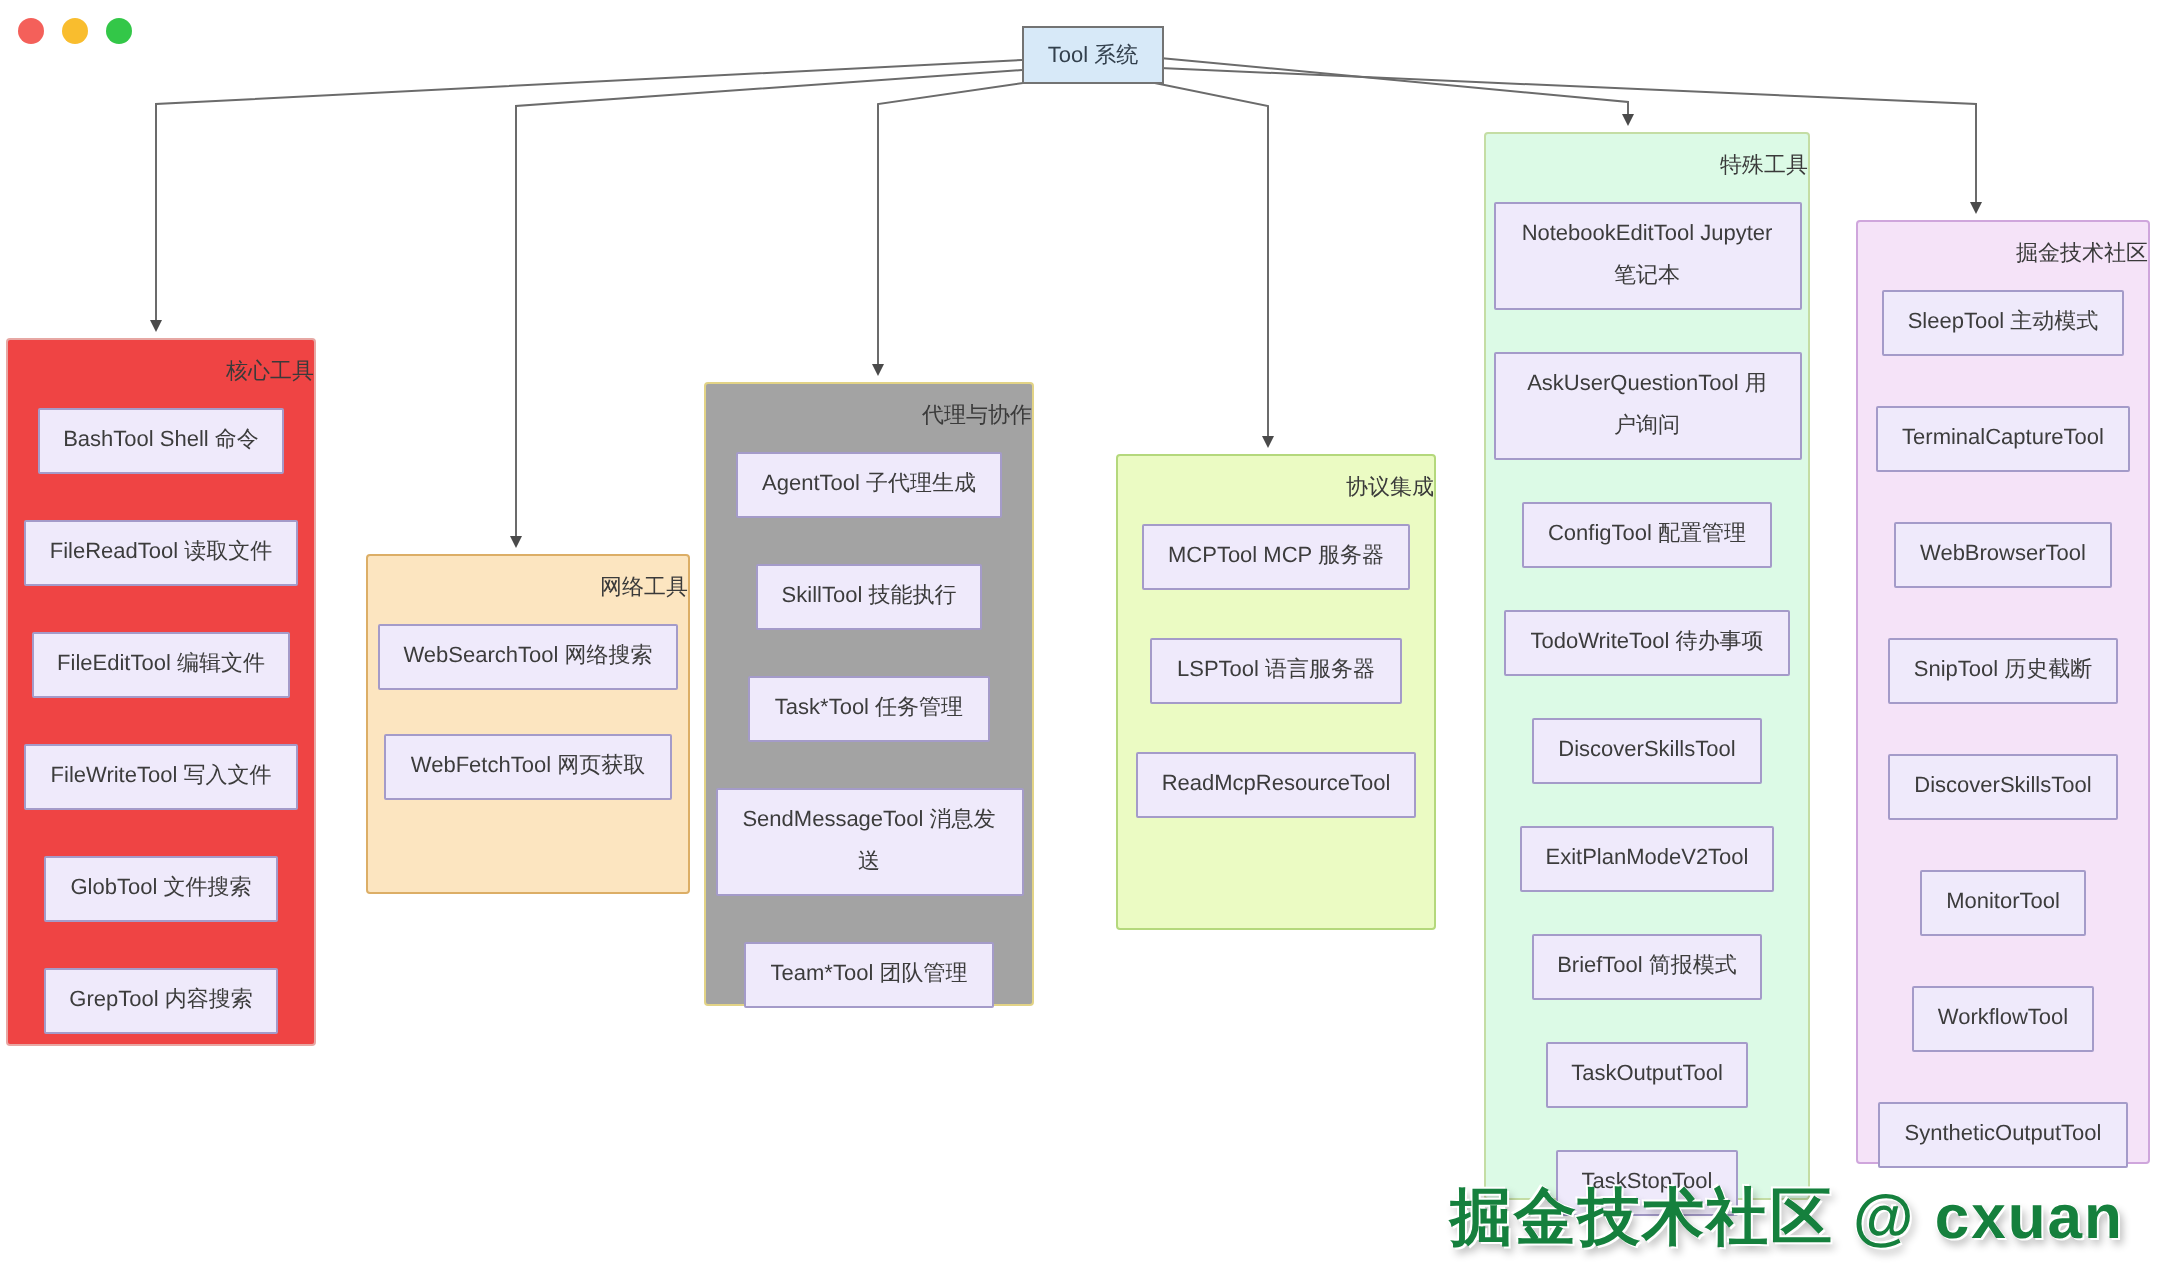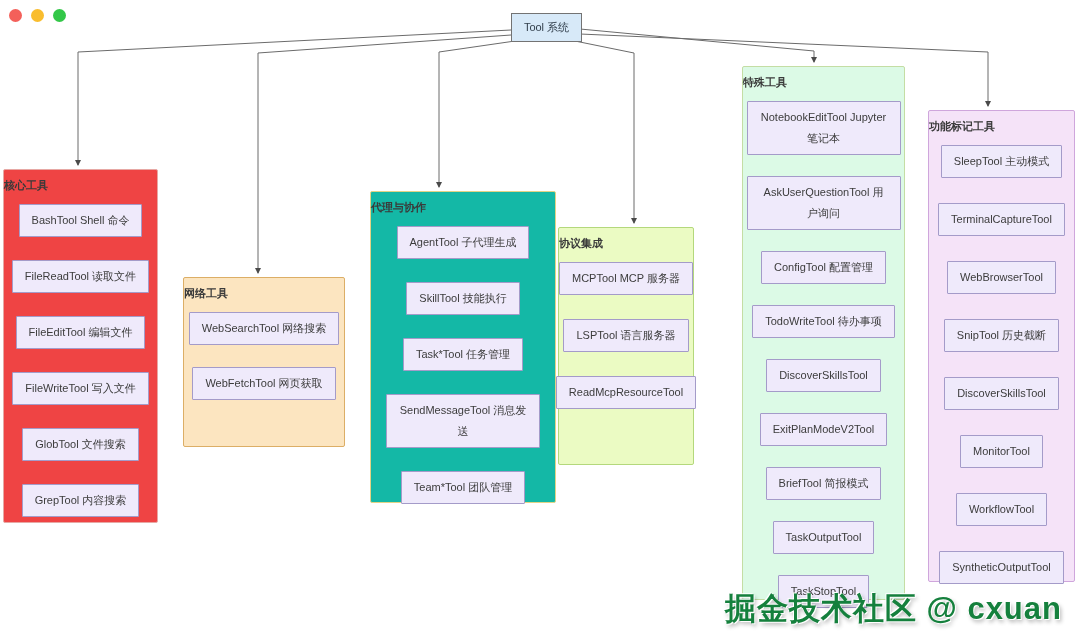--- a/index.html
+++ b/index.html
@@ -21,31 +21,31 @@
   
   .root-node{
     position:absolute;left:511px;top:13px;width:69px;height:27px;z-index:2;
     background:#d7e9f8;border:1px solid #737373;
     display:flex;align-items:center;justify-content:center;
     font-size:11px;color:#33404d;
   }
 
   
   .group{position:absolute;z-index:2;border:1px solid;border-radius:2px;box-sizing:border-box;}
-  .group-title{text-align:left;font-size:11px;color:#3a3a3a;padding:8px 0 4px;font-weight:bold;}
+  .group-title{text-align:right;font-size:11px;color:#3a3a3a;padding:8px 0 4px;}
   .items{display:flex;flex-direction:column;align-items:center;gap:var(--gap,23px);padding-top:7px;}
   .item{
     background:#efeafb;border:1px solid #a49bc9;border-radius:1px;
     font-size:11px;color:#3c3c3c;text-align:center;
     padding:5px 12px;line-height:21px;max-width:128px;box-sizing:content-box;
   }
   .g1{left:3px;  top:169px;width:155px;height:354px;background:#ef4444;border-color:#e7a8a4;--gap:23px;}
   .g2{left:183px;top:277px;width:162px;height:170px;background:#fce5c0;border-color:#dcae66;--gap:22px;}
-  .g3{left:370px;top:191px;width:186px;height:312px;background:#14b8a6;border-color:#e2d386;--gap:23px;}
-  .g4{left:558px;top:227px;width:136px;height:238px;background:#ebfbc3;border-color:#b4d87c;--gap:24px;}
+  .g3{left:352px;top:191px;width:165px;height:312px;background:#a3a3a3;border-color:#e2d386;--gap:23px;}
+  .g4{left:558px;top:227px;width:160px;height:238px;background:#ebfbc3;border-color:#b4d87c;--gap:24px;}
   .g5{left:742px;top:66px; width:163px;height:534px;background:#dcfae6;border-color:#c4dda4;--gap:21px;}
   .g6{left:928px;top:110px;width:147px;height:472px;background:#f5e3f8;border-color:#cfa6dc;--gap:25px;}
 
   
   .watermark{
     position:absolute;right:18px;bottom:12px;z-index:4;
     font-size:31px;font-weight:bold;letter-spacing:1px;
     color:#15803d;
     text-shadow:-1px -1px 0 #ffffff,1px 1px 0 #ffffff,2px 3px 4px rgba(0,0,0,0.3);
     white-space:nowrap;
@@ -125,21 +125,21 @@
     <div class="item">TodoWriteTool 待办事项</div>
     <div class="item">DiscoverSkillsTool</div>
     <div class="item">ExitPlanModeV2Tool</div>
     <div class="item">BriefTool 简报模式</div>
     <div class="item">TaskOutputTool</div>
     <div class="item">TaskStopTool</div>
   </div>
 </div>
 
 <div class="group g6">
-  <div class="group-title">功能标记工具</div>
+  <div class="group-title">掘金技术社区</div>
   <div class="items">
     <div class="item">SleepTool 主动模式</div>
     <div class="item">TerminalCaptureTool</div>
     <div class="item">WebBrowserTool</div>
     <div class="item">SnipTool 历史截断</div>
     <div class="item">DiscoverSkillsTool</div>
     <div class="item">MonitorTool</div>
     <div class="item">WorkflowTool</div>
     <div class="item">SyntheticOutputTool</div>
   </div>

